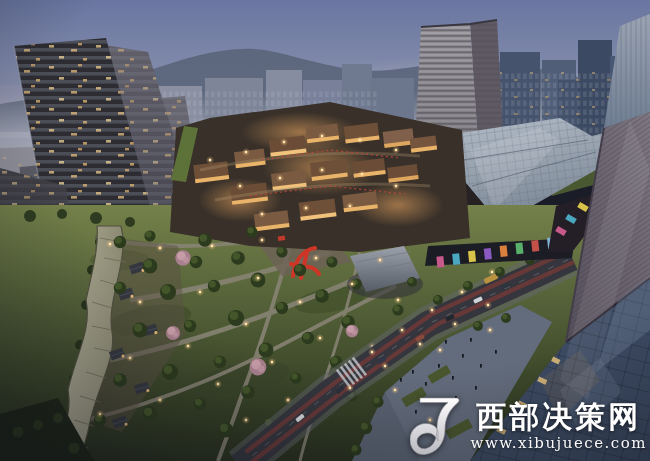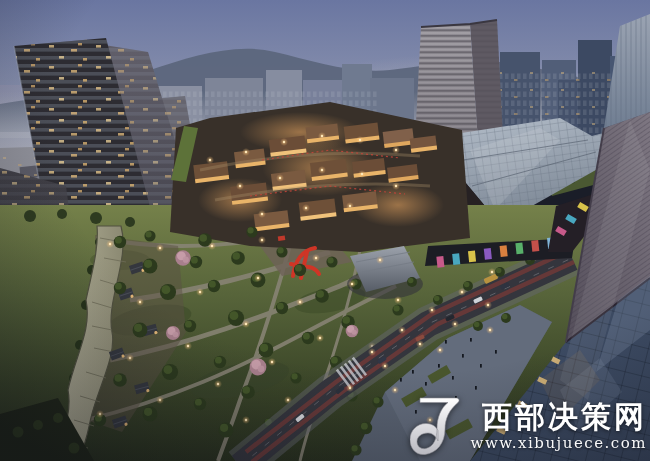--- a/index.html
+++ b/index.html
@@ -2,21 +2,21 @@
 <html><head>
 <meta charset="utf-8">
 <style>
   html,body{margin:0;padding:0;background:#000;}
   .frame{position:relative;width:650px;height:461px;overflow:hidden;background:#1a1d28;
          font-family:"Liberation Sans","DejaVu Sans",sans-serif;}
   .frame svg.scene{position:absolute;left:0;top:0;display:block;}
   .watermark{position:absolute;right:3px;bottom:5px;display:flex;align-items:center;gap:9px;
              color:#fff;z-index:10;}
   .wm-logo{filter:drop-shadow(0 1px 3px rgba(0,0,0,.55));}
-  .wm-text{display:flex;flex-direction:column;align-items:flex-end;line-height:1;}
+  .wm-text{display:flex;flex-direction:column;align-items:center;line-height:1;}
   .wm-name{font-family:"Liberation Serif","DejaVu Serif",serif;font-weight:700;
            font-size:30px;letter-spacing:3px;text-shadow:0 1px 4px rgba(0,0,0,.6);white-space:nowrap;}
   .wm-url{font-family:"DejaVu Serif","Liberation Serif",serif;font-size:15px;letter-spacing:1.5px;
           margin-top:4px;opacity:.97;text-shadow:0 1px 3px rgba(0,0,0,.6);white-space:nowrap;}
 </style>
 </head>
 <body>
 
 <div class="frame">
 <svg class="scene" width="650" height="461" viewBox="0 0 650 461">

